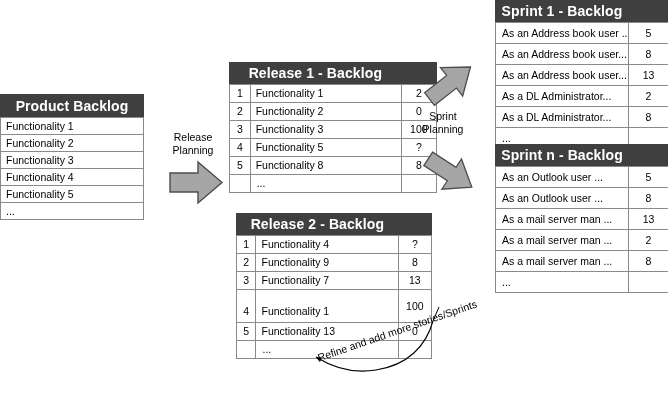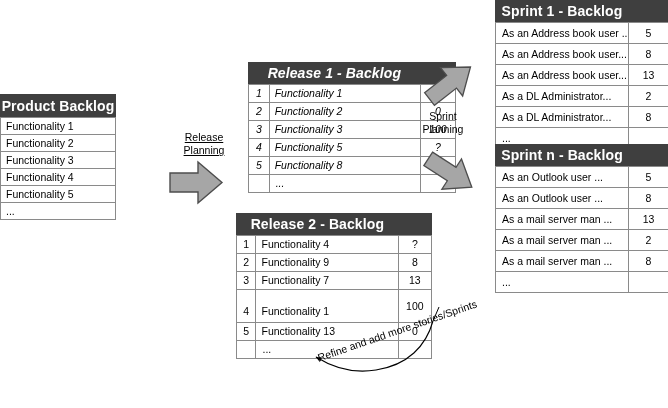--- a/index.html
+++ b/index.html
@@ -78,35 +78,34 @@
   .ellipsis-cell {
     padding-left: 6px !important;
     font-size: 10.5px;
     color: #444;
   }
 
   
   #product-backlog-table {
     left: 0px;
     top: 94px;
-    width: 116px;
+    width: 144px;
   }
   #product-backlog-table thead th { height: 22px; line-height: 22px; }
   #product-backlog-table tbody td {
     height: 16px;
     line-height: 16px;
     padding-left: 5px !important;
     text-align: left;
   }
 
   #release1-table {
-    left: 248px;
+    left: 229px;
     top: 62px;
     width: 208px;
-    font-style: italic;
   }
   #release2-table {
     left: 236px;
     top: 213px;
     width: 196px;
   }
 
   #sprint1-table {
     left: 495px;
     top: 0px;
@@ -141,24 +140,23 @@
   
   .label {
     position: absolute;
     font-size: 10.5px;
     line-height: 13px;
     color: #000000;
     text-align: center;
     white-space: pre-line;
   }
   #release-planning-label {
-    left: 172px;
+    left: 161px;
     top: 131px;
     width: 64px;
-    text-decoration: underline;
   }
   #sprint-planning-label {
     left: 411px;
     top: 110px;
     width: 64px;
   }
   #backlog-grooming-label {
     left: 437px;
     top: 305px;
     width: 200px;

